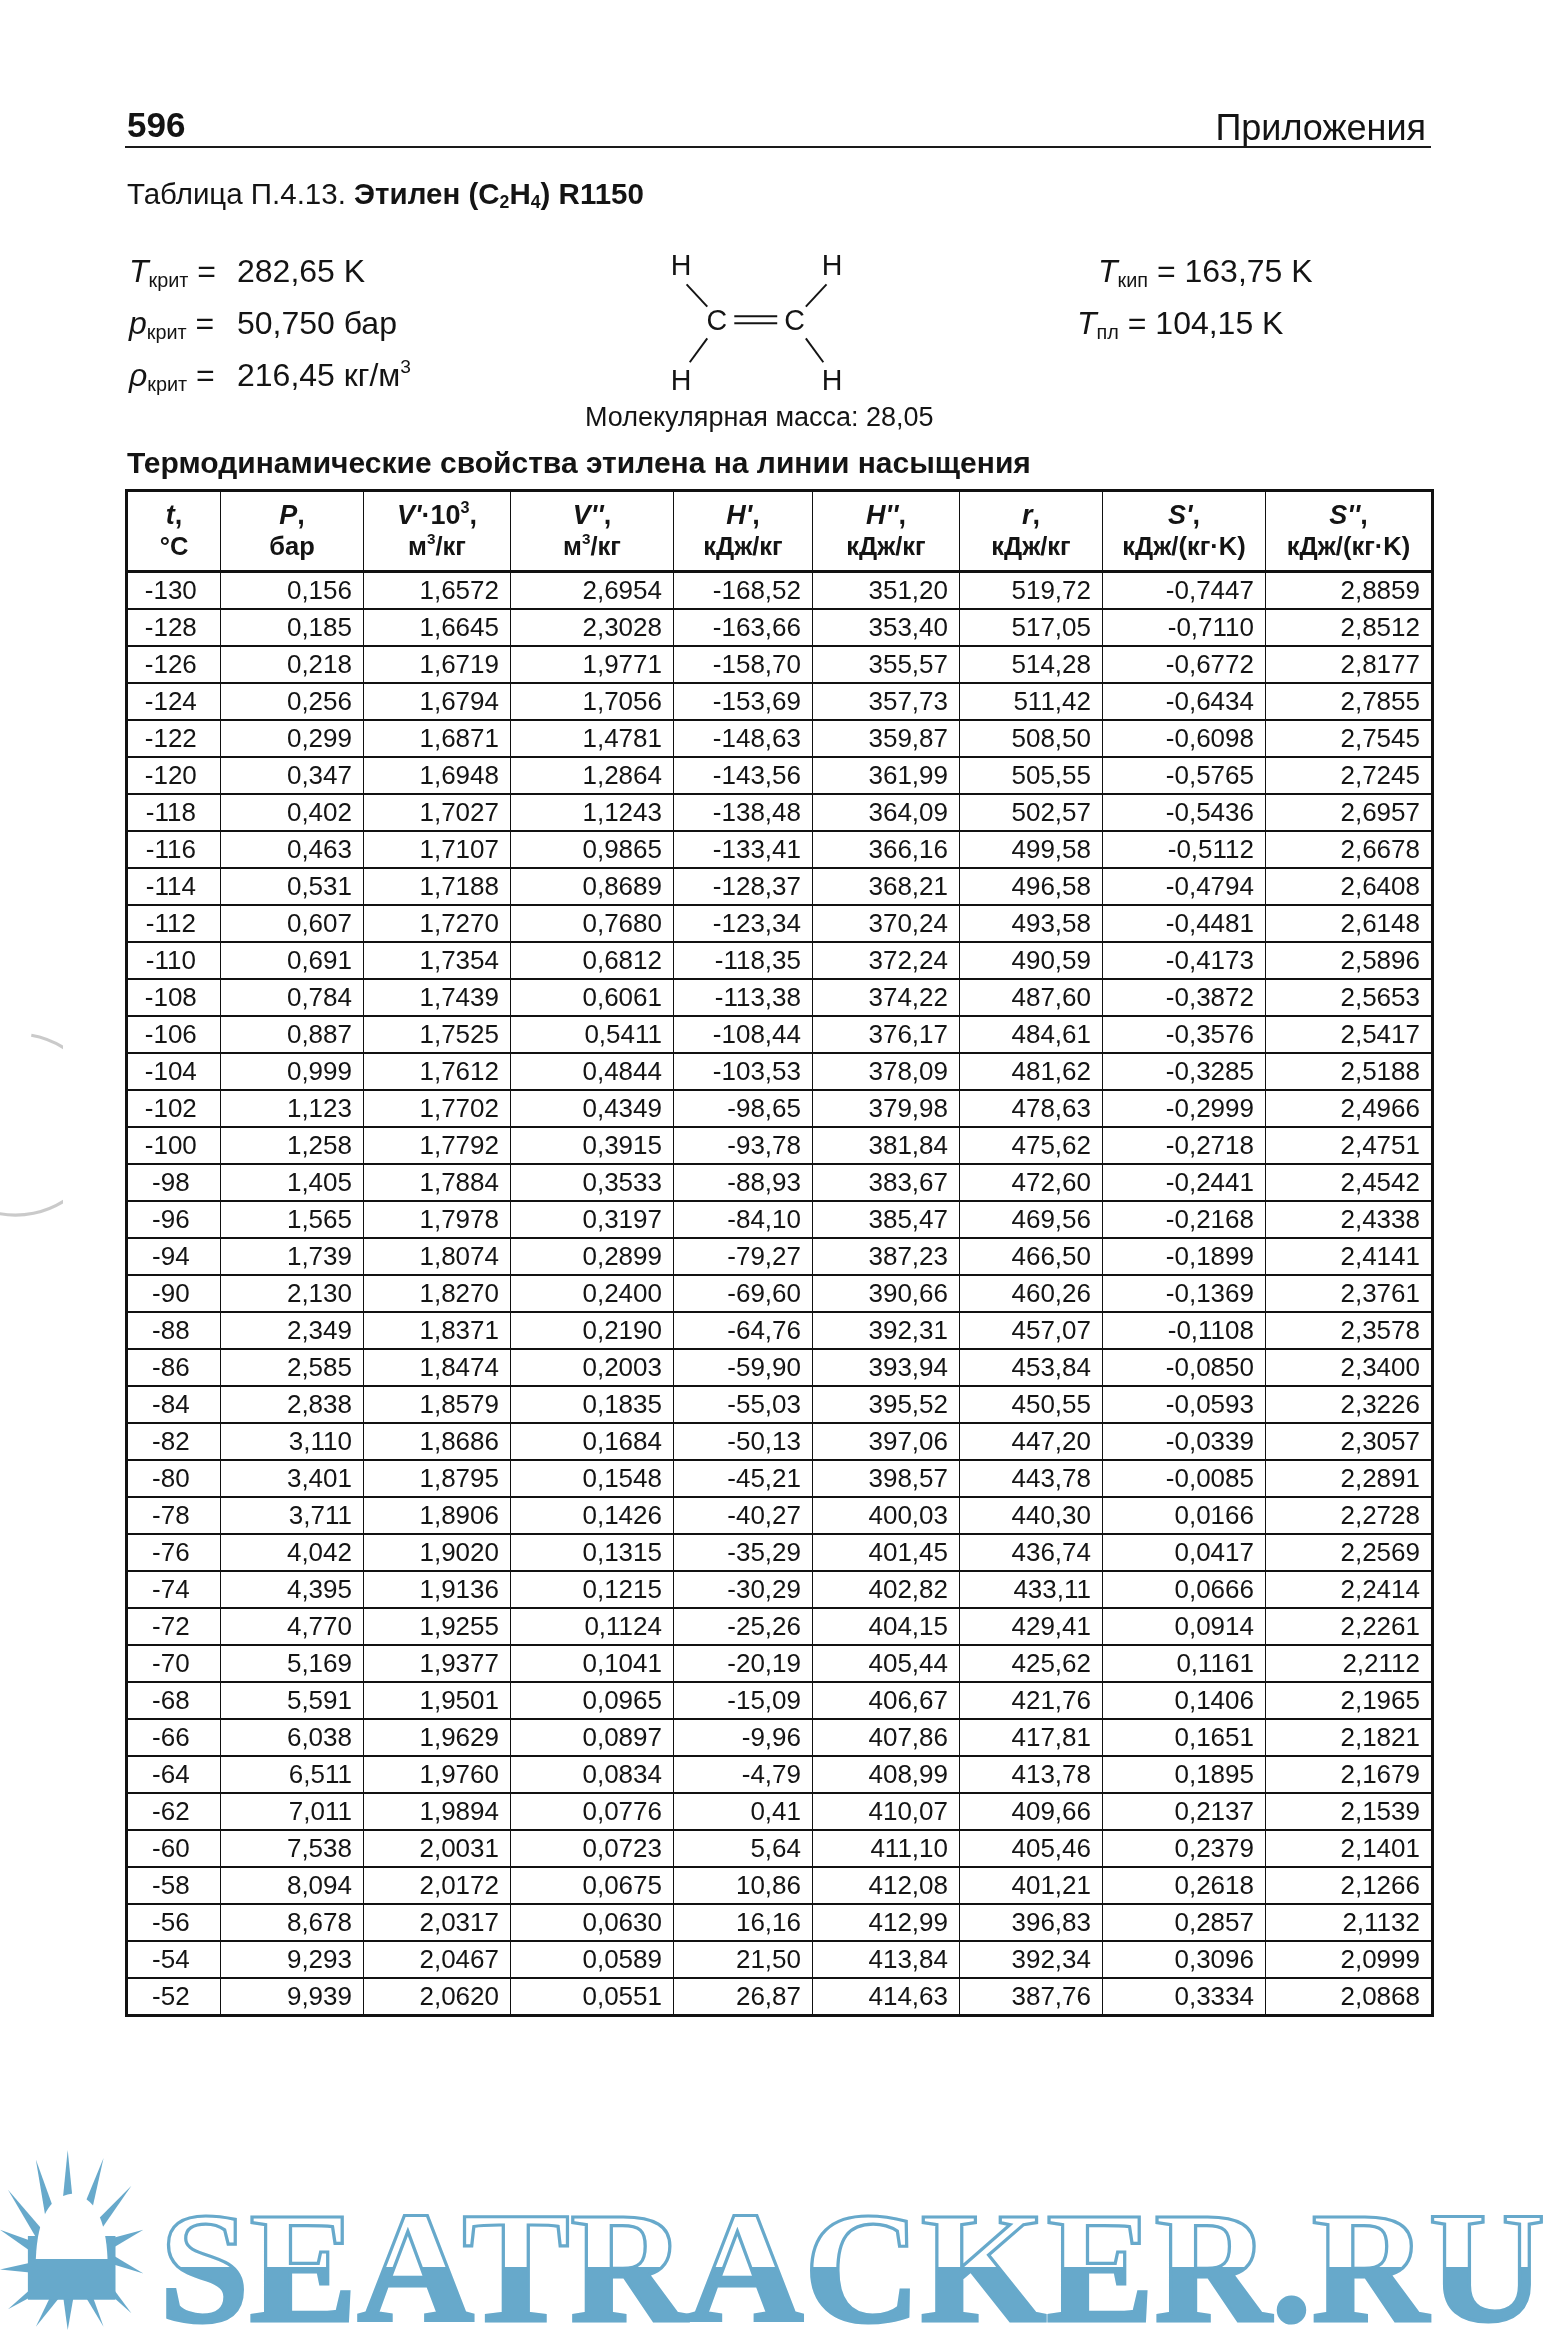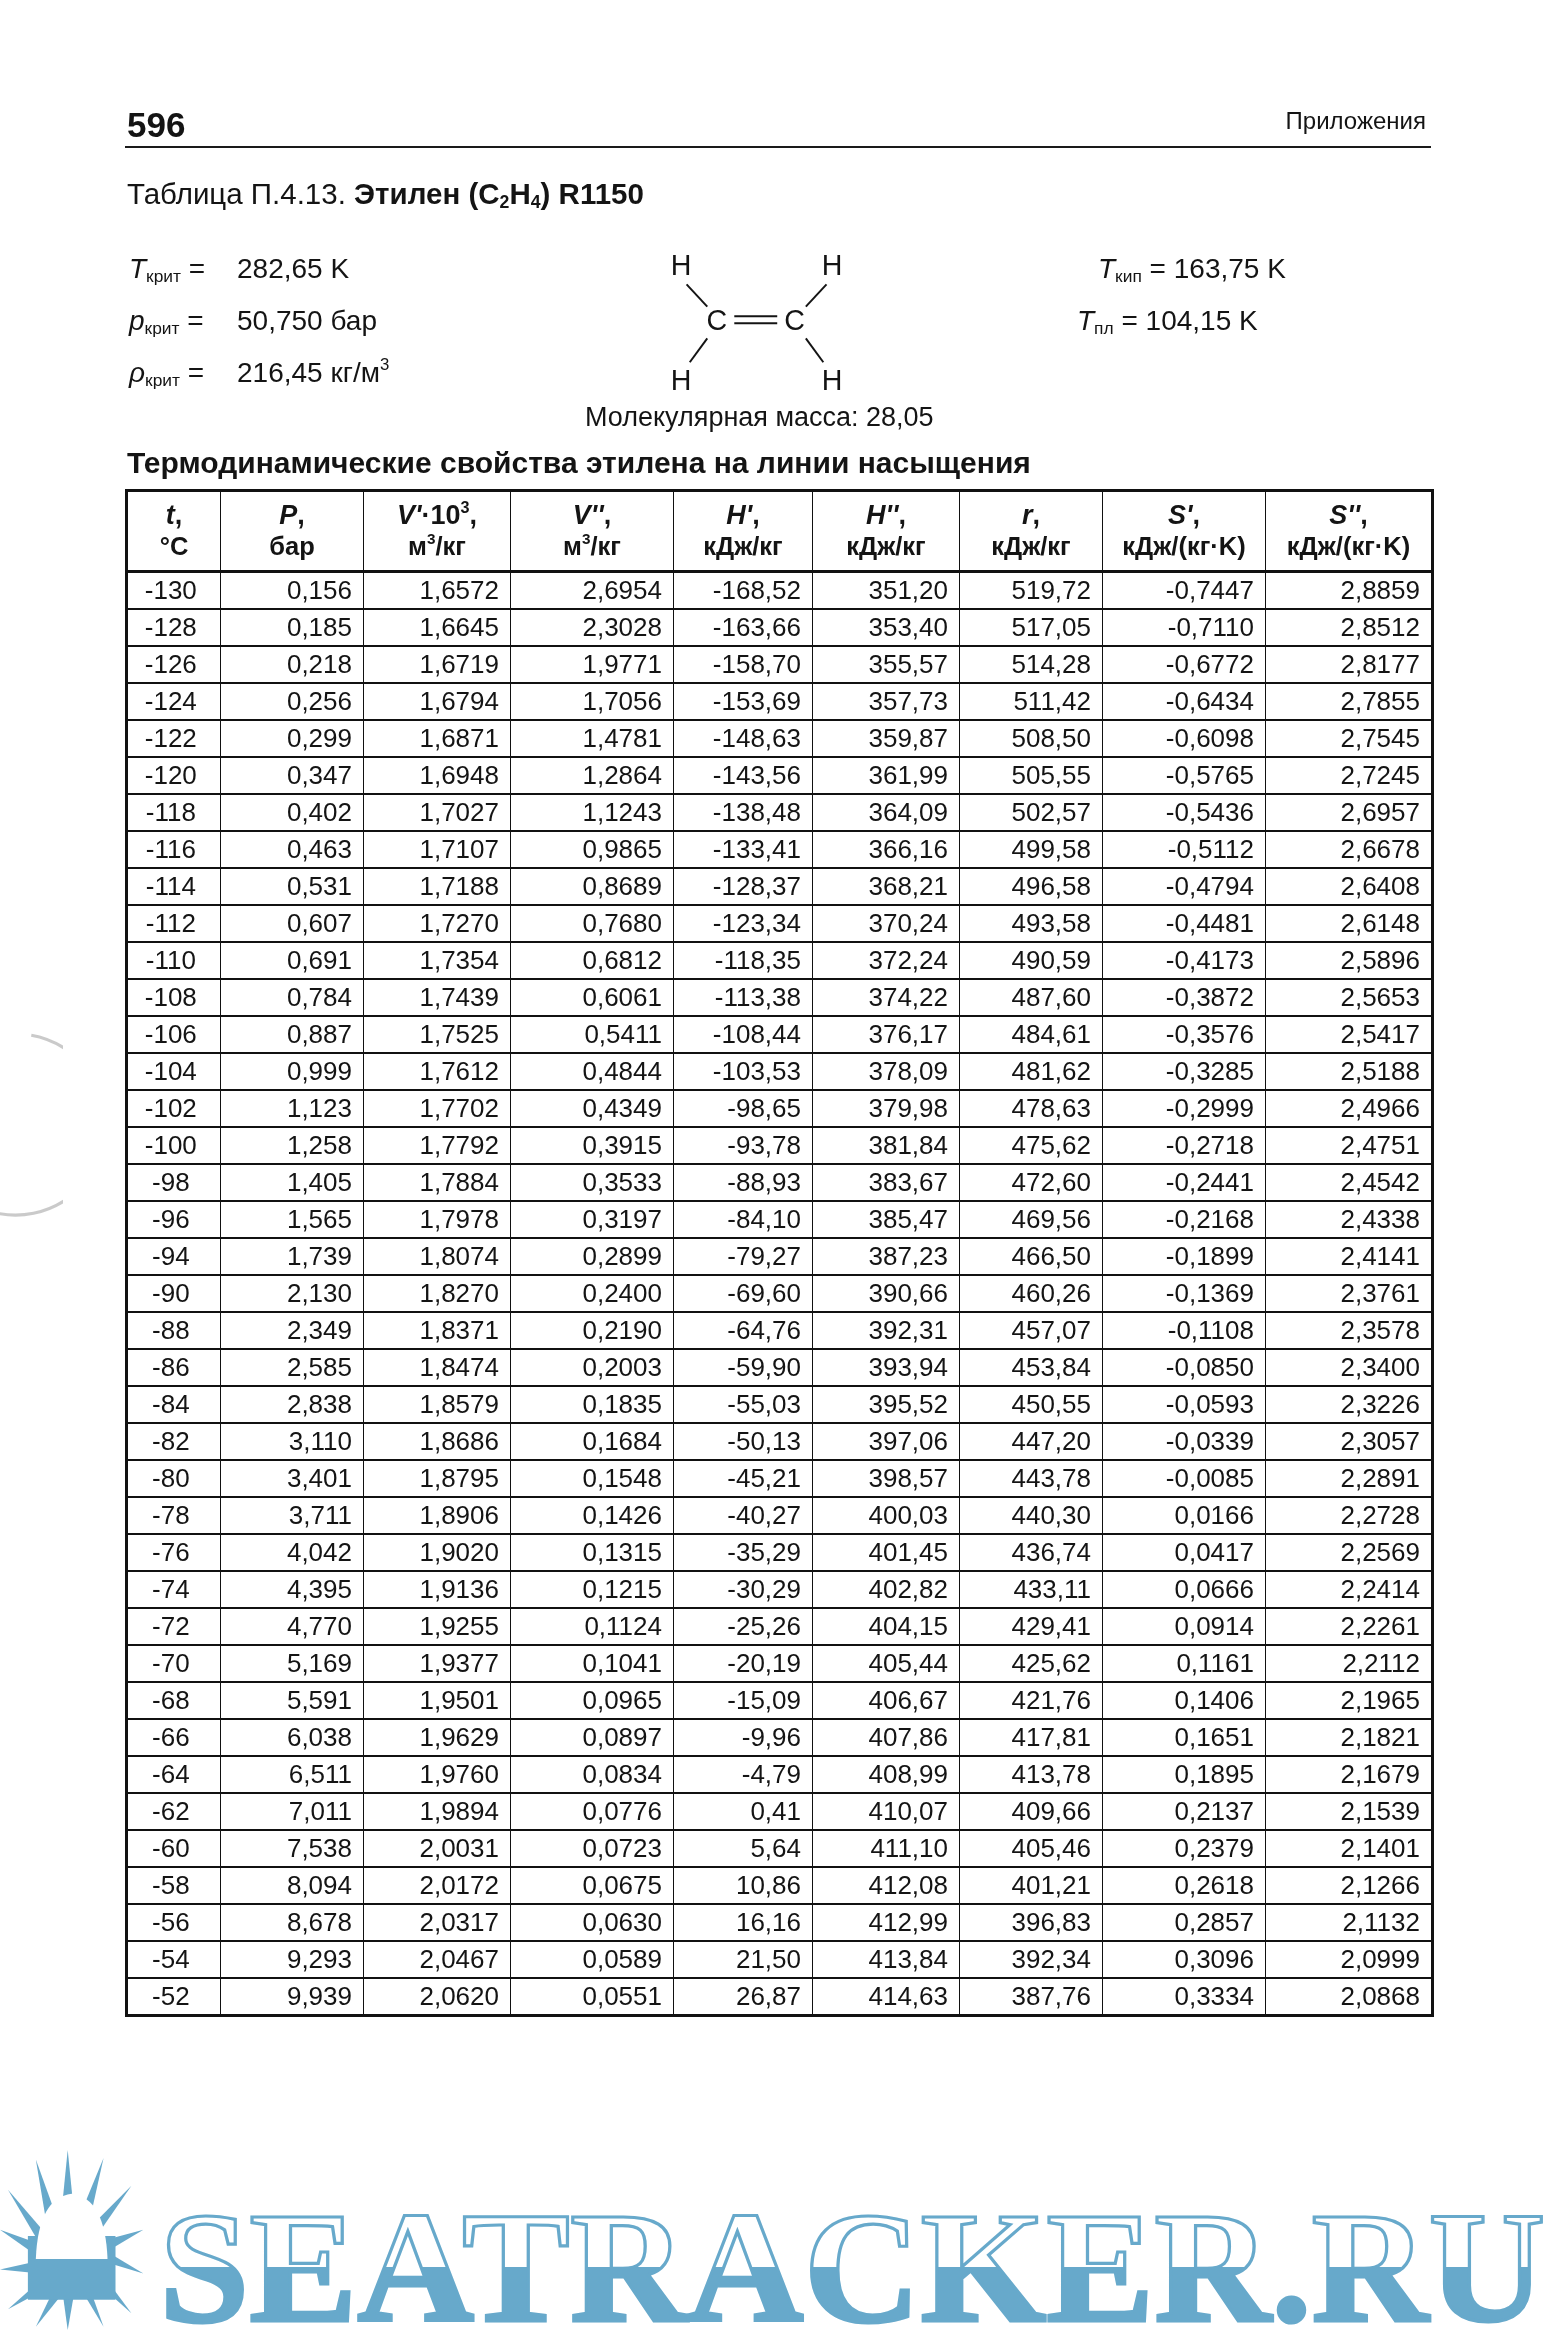--- a/index.html
+++ b/index.html
@@ -2,27 +2,27 @@
 <html style="font-size:12.7px"><head>
 <meta charset="utf-8">
 <style>
   html, body { margin:0; padding:0; }
   body {
     width:1566px; height:2330px; background:#ffffff; position:relative; overflow:hidden;
     font-family:"Liberation Sans", sans-serif; color:#141414;
   }
   .abs { position:absolute; }
   #page-num { left:127px; top:105px; font-size:35px; font-weight:bold; }
-  #running-head { right:140px; top:107px; font-size:24px; }
+  #running-head { right:140px; top:107px; font-size:36px; }
   #rule { left:125px; top:146px; width:1306px; height:2.4px; background:#1a1a1a; }
   #table-title { left:127px; top:177px; font-size:29.5px; }
   #table-title b { font-weight:bold;margin-top:29px; }
   sub.s { font-size:0.6em; vertical-align:-0.25em; }
   sup.s { font-size:0.6em; vertical-align:0.7em; line-height:0; }
-  .const { font-size:28px; white-space:nowrap; }
+  .const { font-size:32px; white-space:nowrap; }
   .const .sym { font-style:italic; }
   .const .idx { font-size:0.62em; font-style:normal; vertical-align:-0.25em; }
   .const .val { position:absolute; left:108px; }
   #c-tcrit { left:129px; top:253px; }
   #c-pcrit { left:129px; top:305px; }
   #c-rhocrit { left:129px; top:357px; }
   #c-tboil { left:1098px; top:253px; }
   #c-tmelt { left:1077px; top:305px; }
   #c-tboil .val, #c-tmelt .val { position:static; }
   #molecule { left:661px; top:243px; width:207px; height:159px; }

